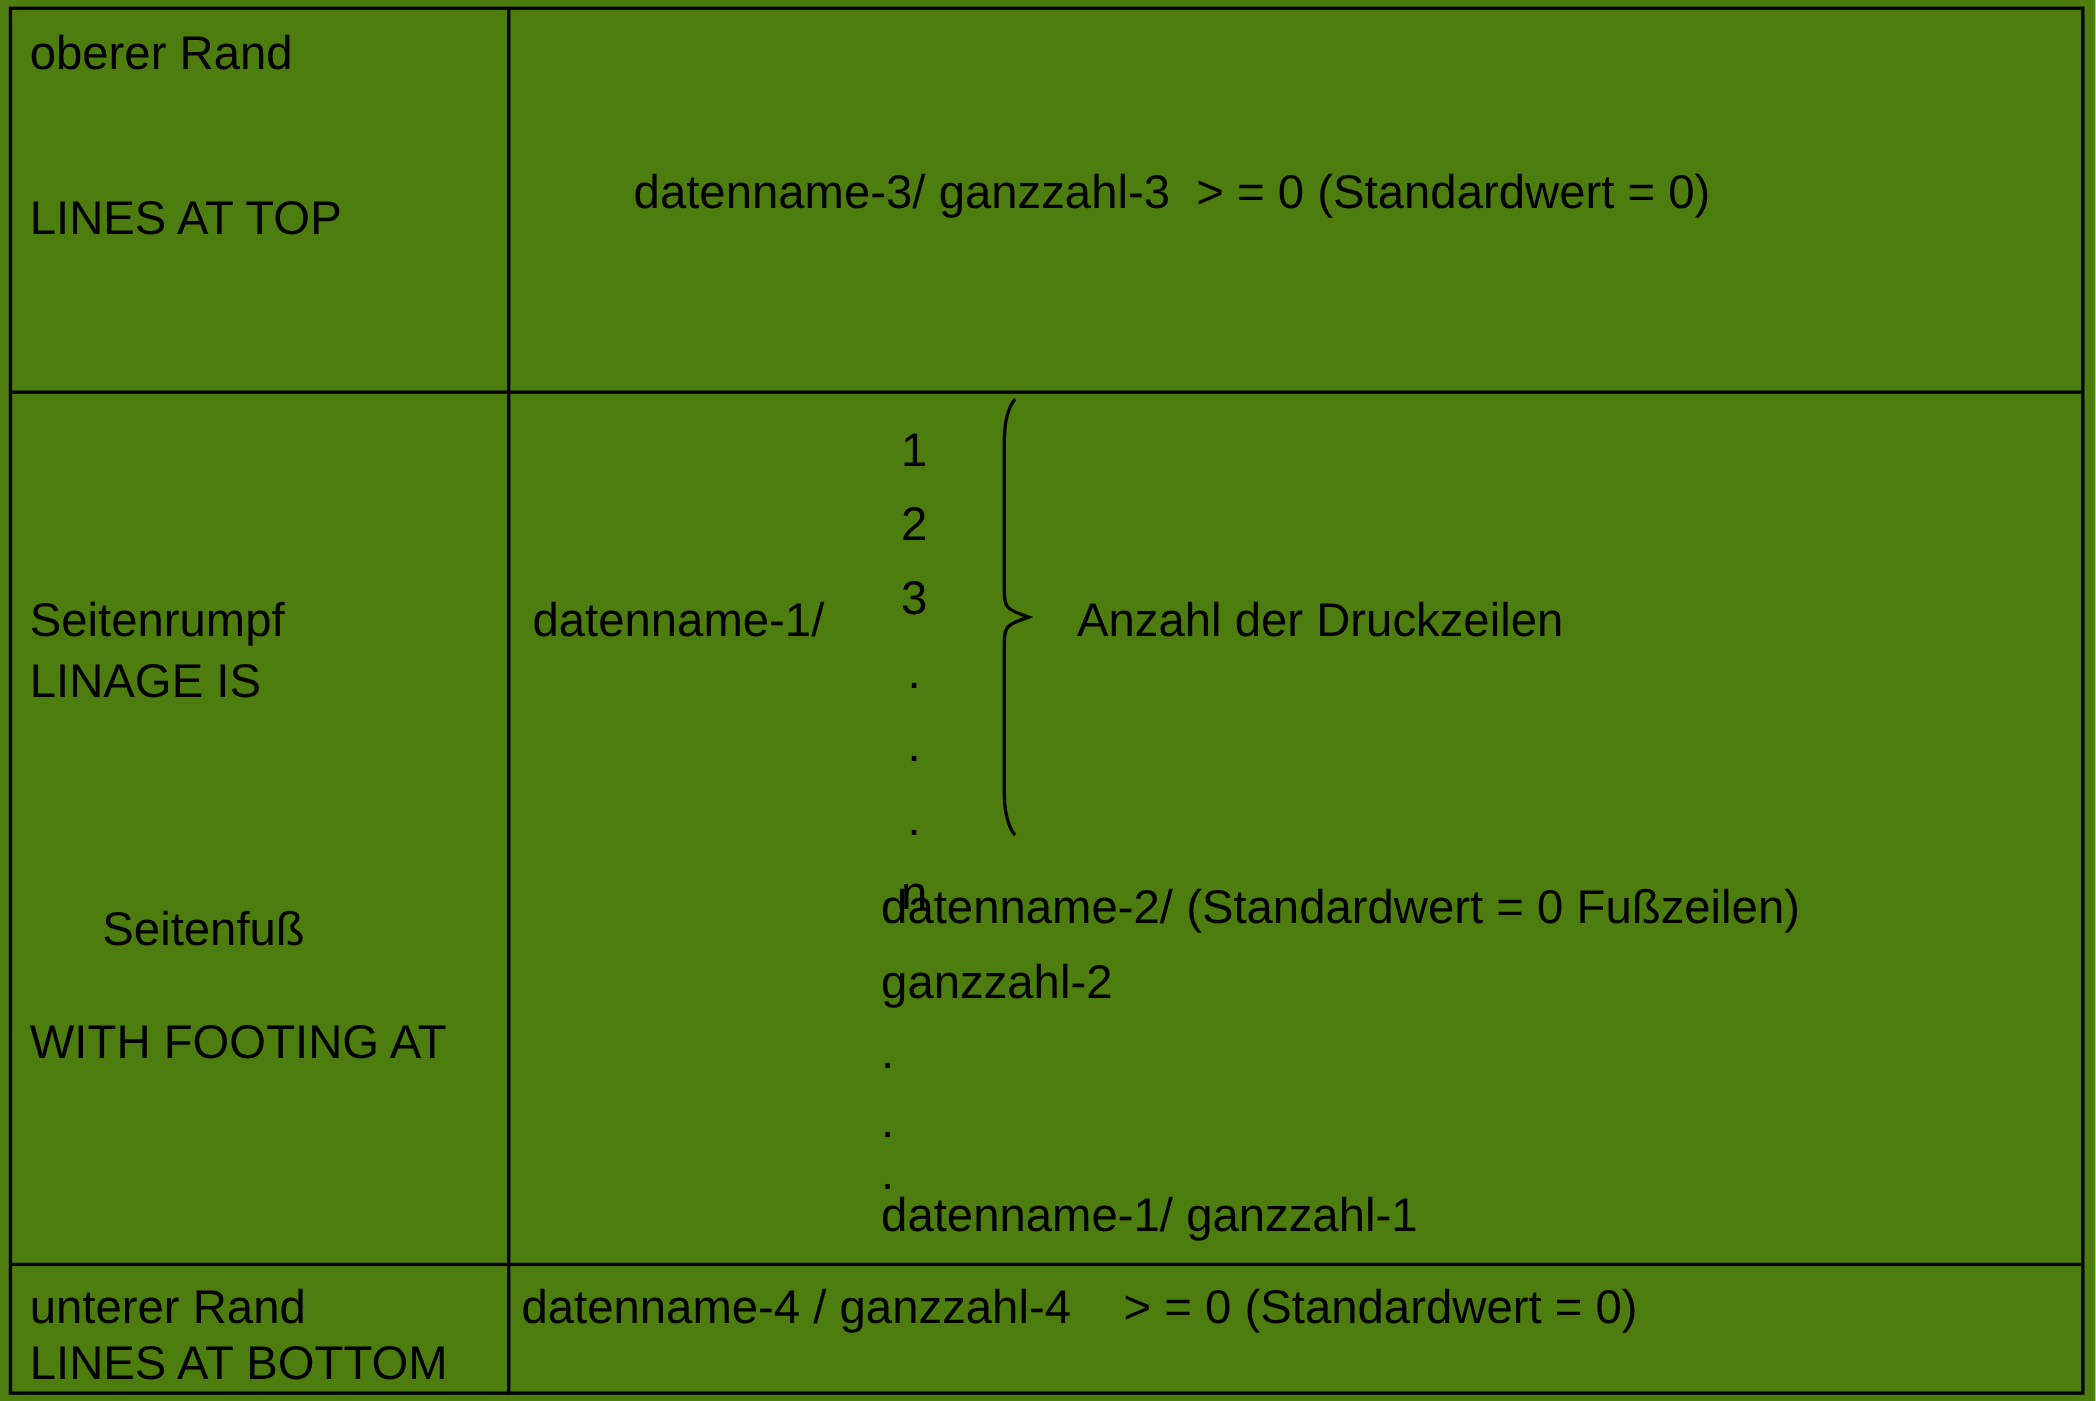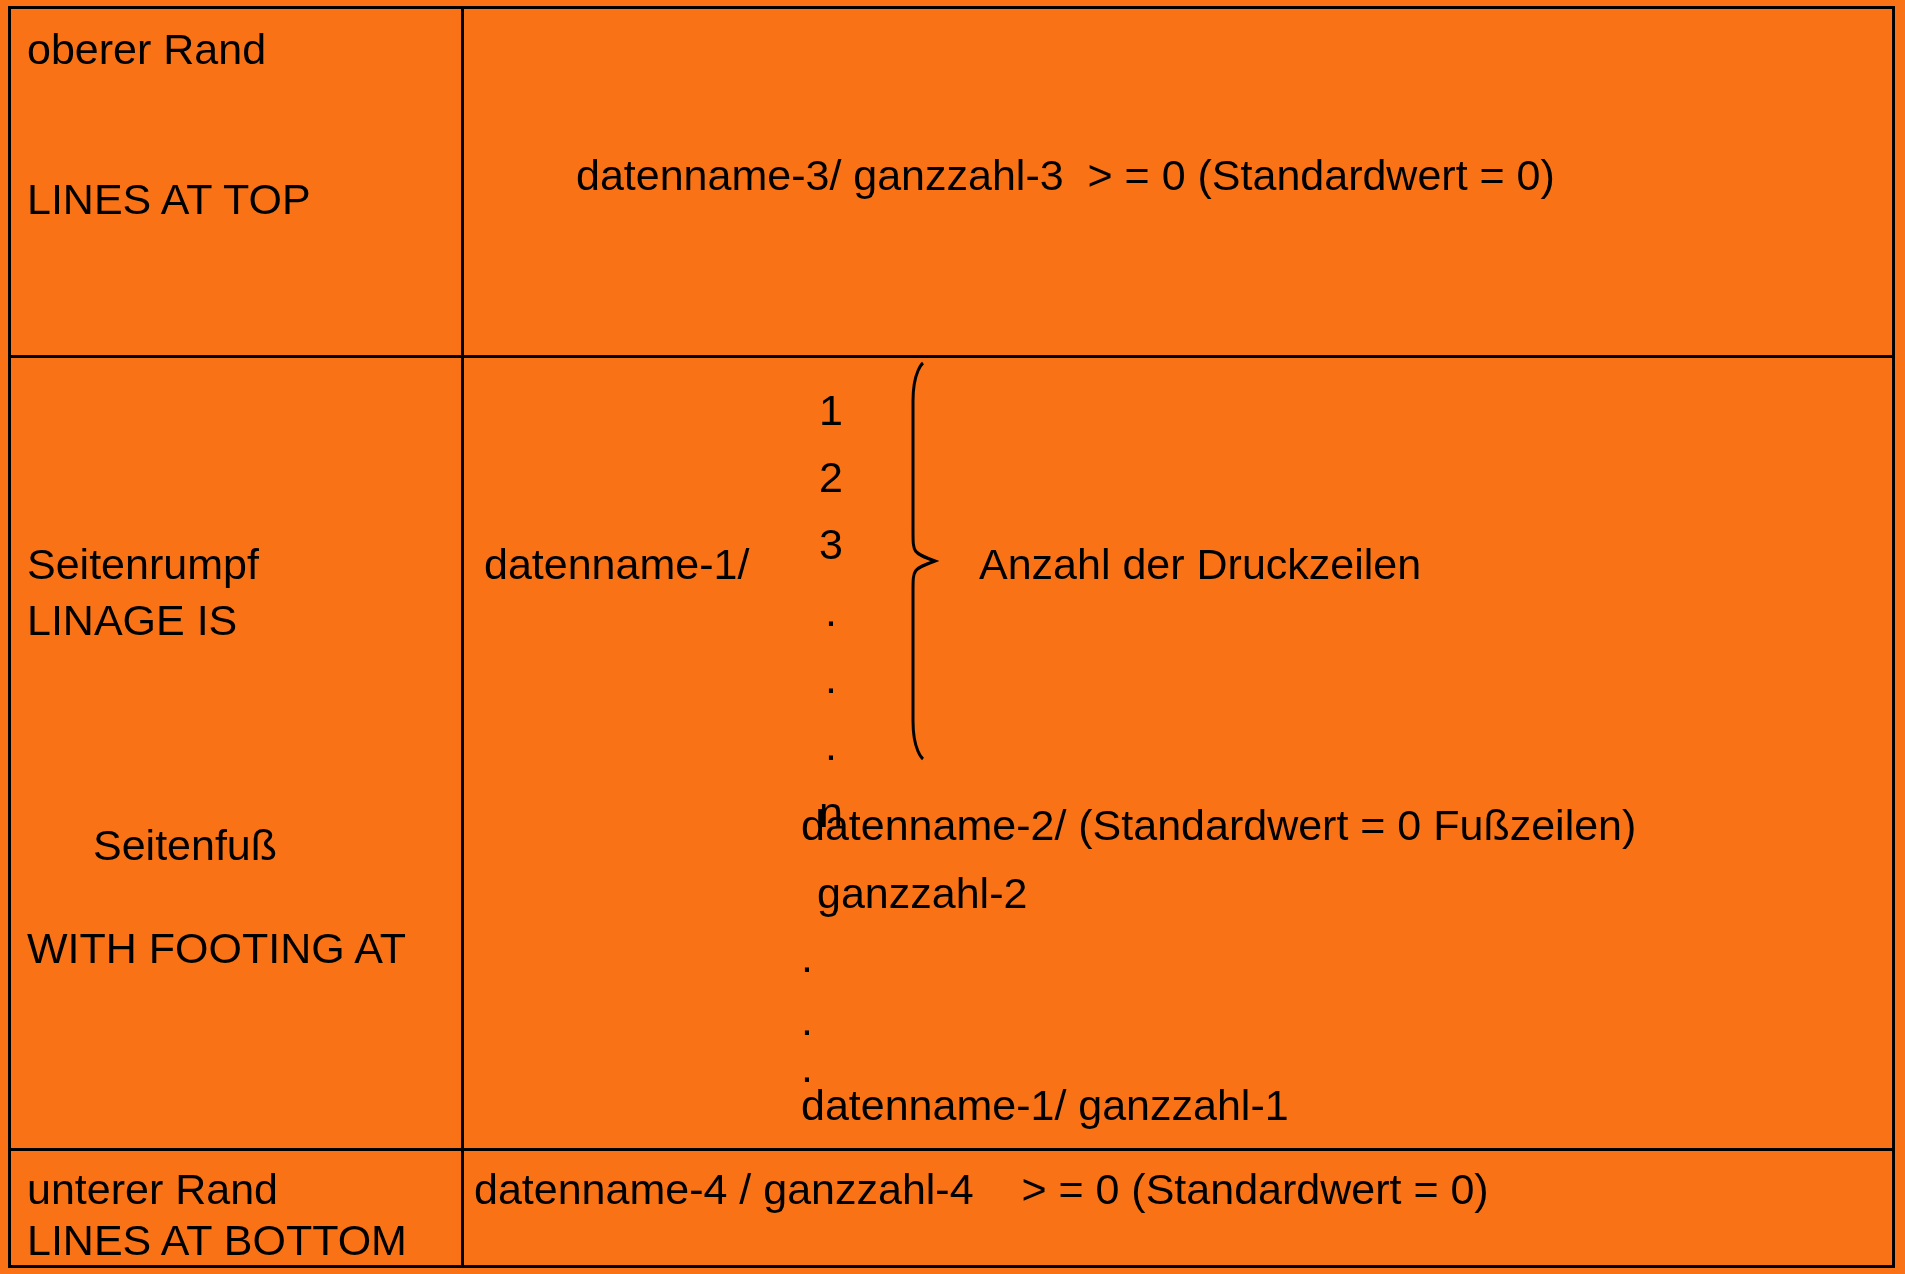--- a/index.html
+++ b/index.html
@@ -8,21 +8,21 @@
     background: #ffffff;
   }
   body {
     font-family: "Liberation Sans", sans-serif;
     color: #000000;
   }
   #page {
     position: relative;
     width: 1905px;
     height: 1274px;
-    background: #f97316;
+    background: #4d7c0f;
     overflow: hidden;
   }
 
   
   .table {
     position: absolute;
     left: 8px;
     top: 6px;
     width: 1887px;
     height: 1262px;
@@ -103,21 +103,21 @@
     width: 40px;
     height: 400px;
   }
 
   
   .anzahl { left: 968px; top: 527px; }
 
   
   .fline { left: 790px; }
   .f1 { top: 788px; }
-  .f2 { top: 856px; margin-left: 16px; }
+  .f2 { top: 856px; }
 
   
   .r3-label-a { left: 16px;  top: 1152px; }
   .r3-label-b { left: 16px;  top: 1203px; }
   .r3-value   { left: 463px; top: 1152px; }
 </style>
 </head>
 <body>
 
 <div id="page">

